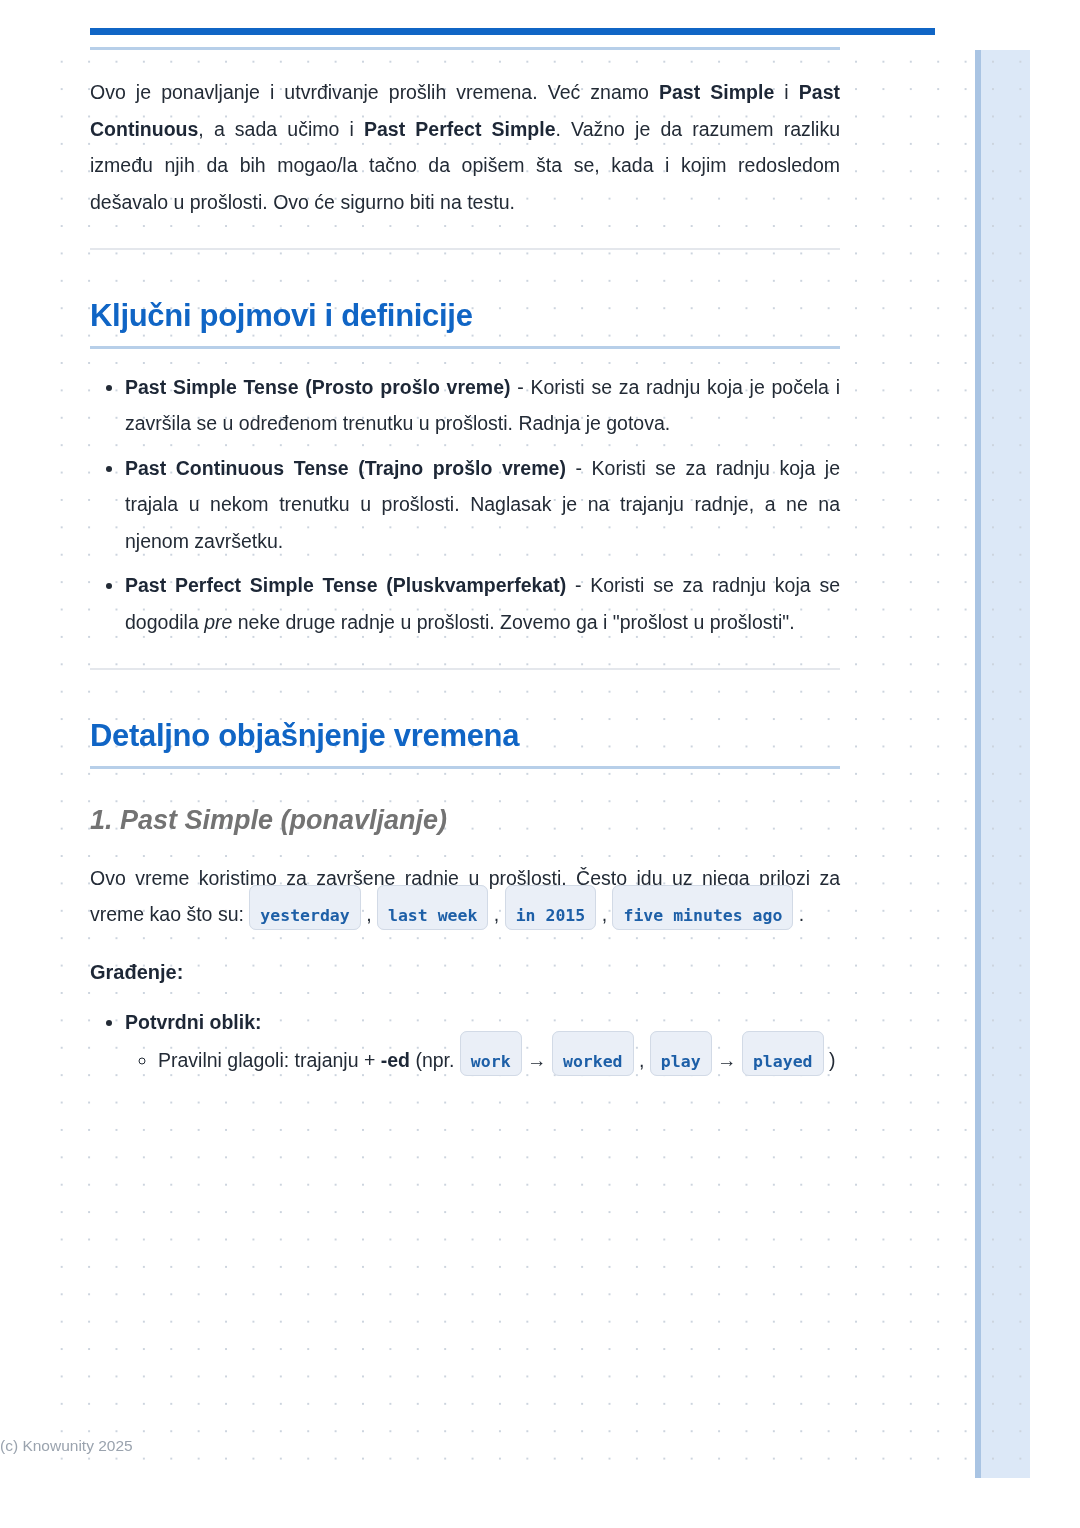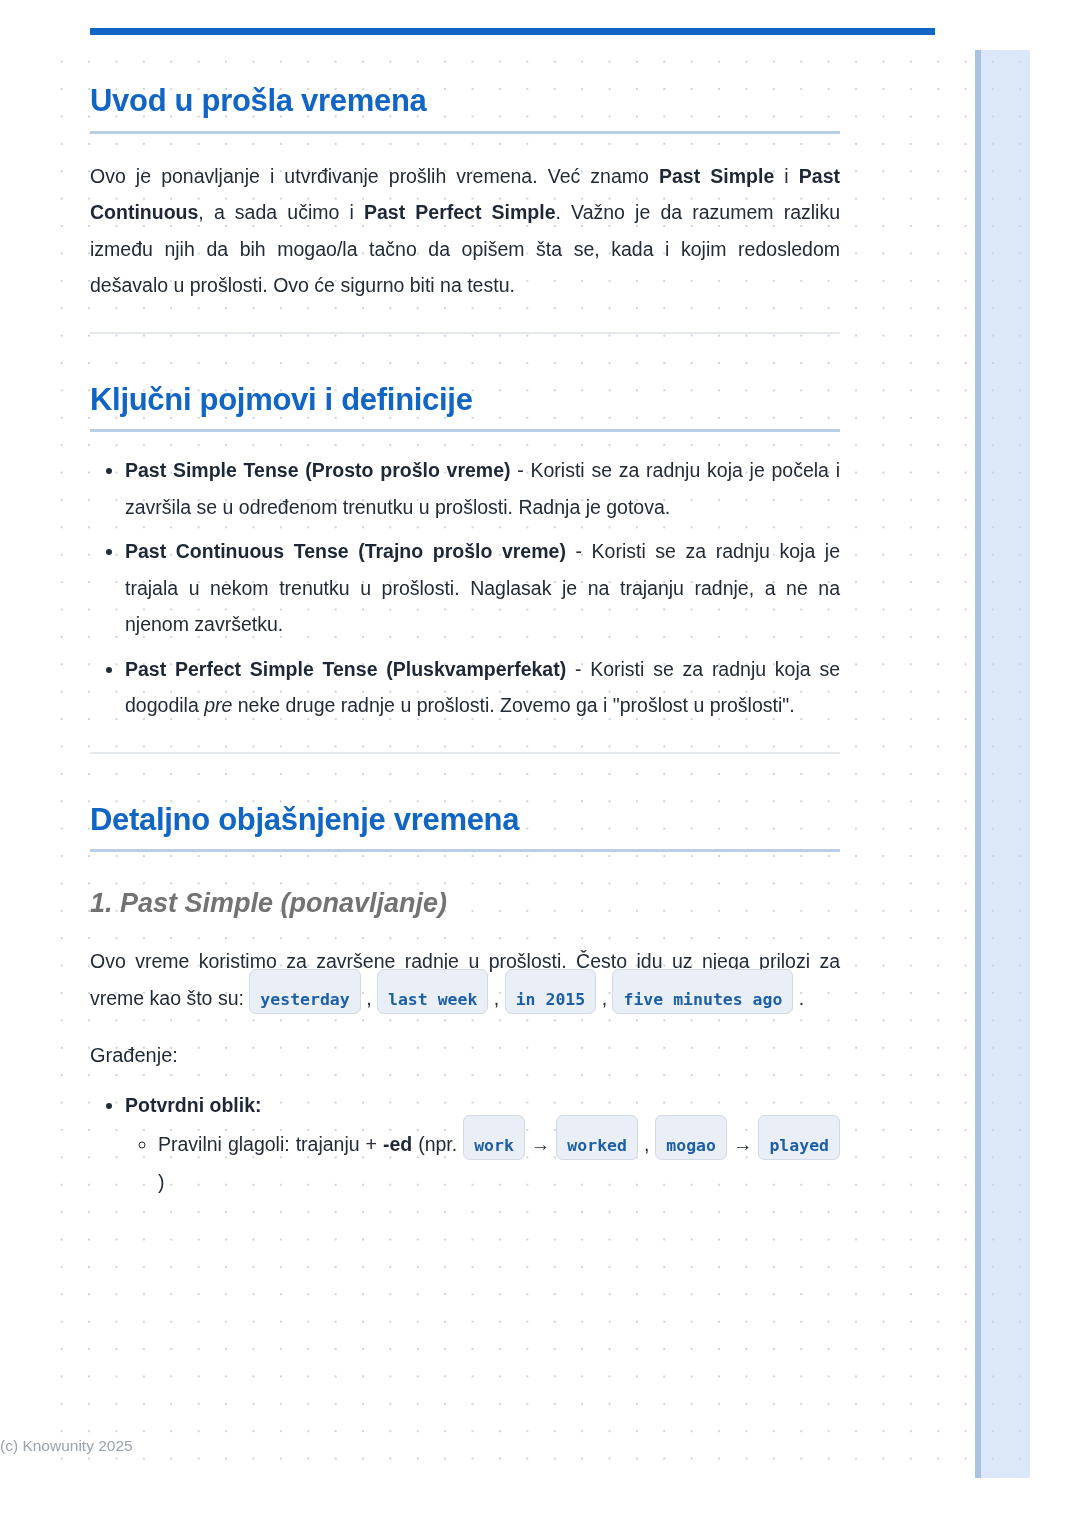--- a/index.html
+++ b/index.html
@@ -35,21 +35,21 @@
     margin:24px 0 0;font-size:19.5px;line-height:36.5px;text-align:justify;
   }
   .divider{margin-top:28px;height:2px;background:#e4e7ec;}
   ul.terms{
     margin:20px 0 0;padding-left:35px;font-size:19.5px;line-height:36.5px;
     list-style:disc;
   }
   ul.terms>li{margin-bottom:8px;text-align:justify;}
   ul.sub{list-style:circle;margin:2px 0 0;padding-left:33px;}
   ul.sub>li{margin-bottom:0;}
-  .label{margin:26px 0 0;font-size:20px;font-weight:400;color:#1d2736;}
+  .label{margin:26px 0 0;font-size:20px;font-weight:700;color:#1d2736;}
   strong{font-weight:700;color:#1d2736;}
   em{font-style:italic;}
   .badge{
     font-family:"DejaVu Sans Mono","Liberation Mono",monospace;
     font-size:16.5px;font-weight:700;color:#1d5fa7;
     background:#eaeff7;border:1px solid #d2dae6;border-radius:7px;
     padding:20px 10px 4px;
     -webkit-box-decoration-break:clone;box-decoration-break:clone;
   }
   .footer{
@@ -60,21 +60,20 @@
 </head>
 <body>
 
 <div class="stripe"></div>
 <div class="dots"></div>
 
 <main class="content">
   <div class="rule"></div>
 
   <section>
-    <h2>Uvod u prošla vremena</h2>
     <div class="h2-line"></div>
     <p class="body-text"><span>Ovo je ponavljanje i utvrđivanje prošlih vremena. Već znamo </span><strong>Past Simple</strong><span> i </span><strong>Past Continuous</strong><span>, a sada učimo i </span><strong>Past Perfect Simple</strong><span>. Važno je da razumem razliku između njih da bih mogao/la tačno da opišem šta se, kada i kojim redosledom dešavalo u prošlosti. Ovo će sigurno biti na testu.</span></p>
   </section>
 
   <div class="divider"></div>
 
   <section>
     <h2>Ključni pojmovi i definicije</h2>
     <div class="h2-line"></div>
     <ul class="terms">
@@ -91,20 +90,20 @@
     <div class="h2-line"></div>
 
     <h3>1. Past Simple (ponavljanje)</h3>
     <p class="body-text"><span>Ovo vreme koristimo za završene radnje u prošlosti. Često idu uz njega prilozi za vreme kao što su: </span><code class="badge">yesterday</code><span> , </span><code class="badge">last week</code><span> , </span><code class="badge">in 2015</code><span> , </span><code class="badge">five minutes ago</code><span> .</span></p>
 
     <p class="label">Građenje:</p>
     <ul class="terms">
       <li>
         <span><strong>Potvrdni oblik:</strong></span>
         <ul class="sub">
-          <li><span>Pravilni glagoli: trajanju + </span><strong>-ed</strong><span> (npr. </span><code class="badge">work</code><span> → </span><code class="badge">worked</code><span> , </span><code class="badge">mogao</code><span> → </span><code class="badge">played</code><span> )</span></li>
+          <li><span>Pravilni glagoli: trajanju + </span><strong>-ed</strong><span> (npr. </span><code class="badge">work</code><span> → </span><code class="badge">worked</code><span> , </span><code class="badge">play</code><span> → </span><code class="badge">played</code><span> )</span></li>
         </ul>
       </li>
     </ul>
   </section>
 </main>
 
 <div class="footer">(c) Knowunity 2025</div>
 
 </body></html>

